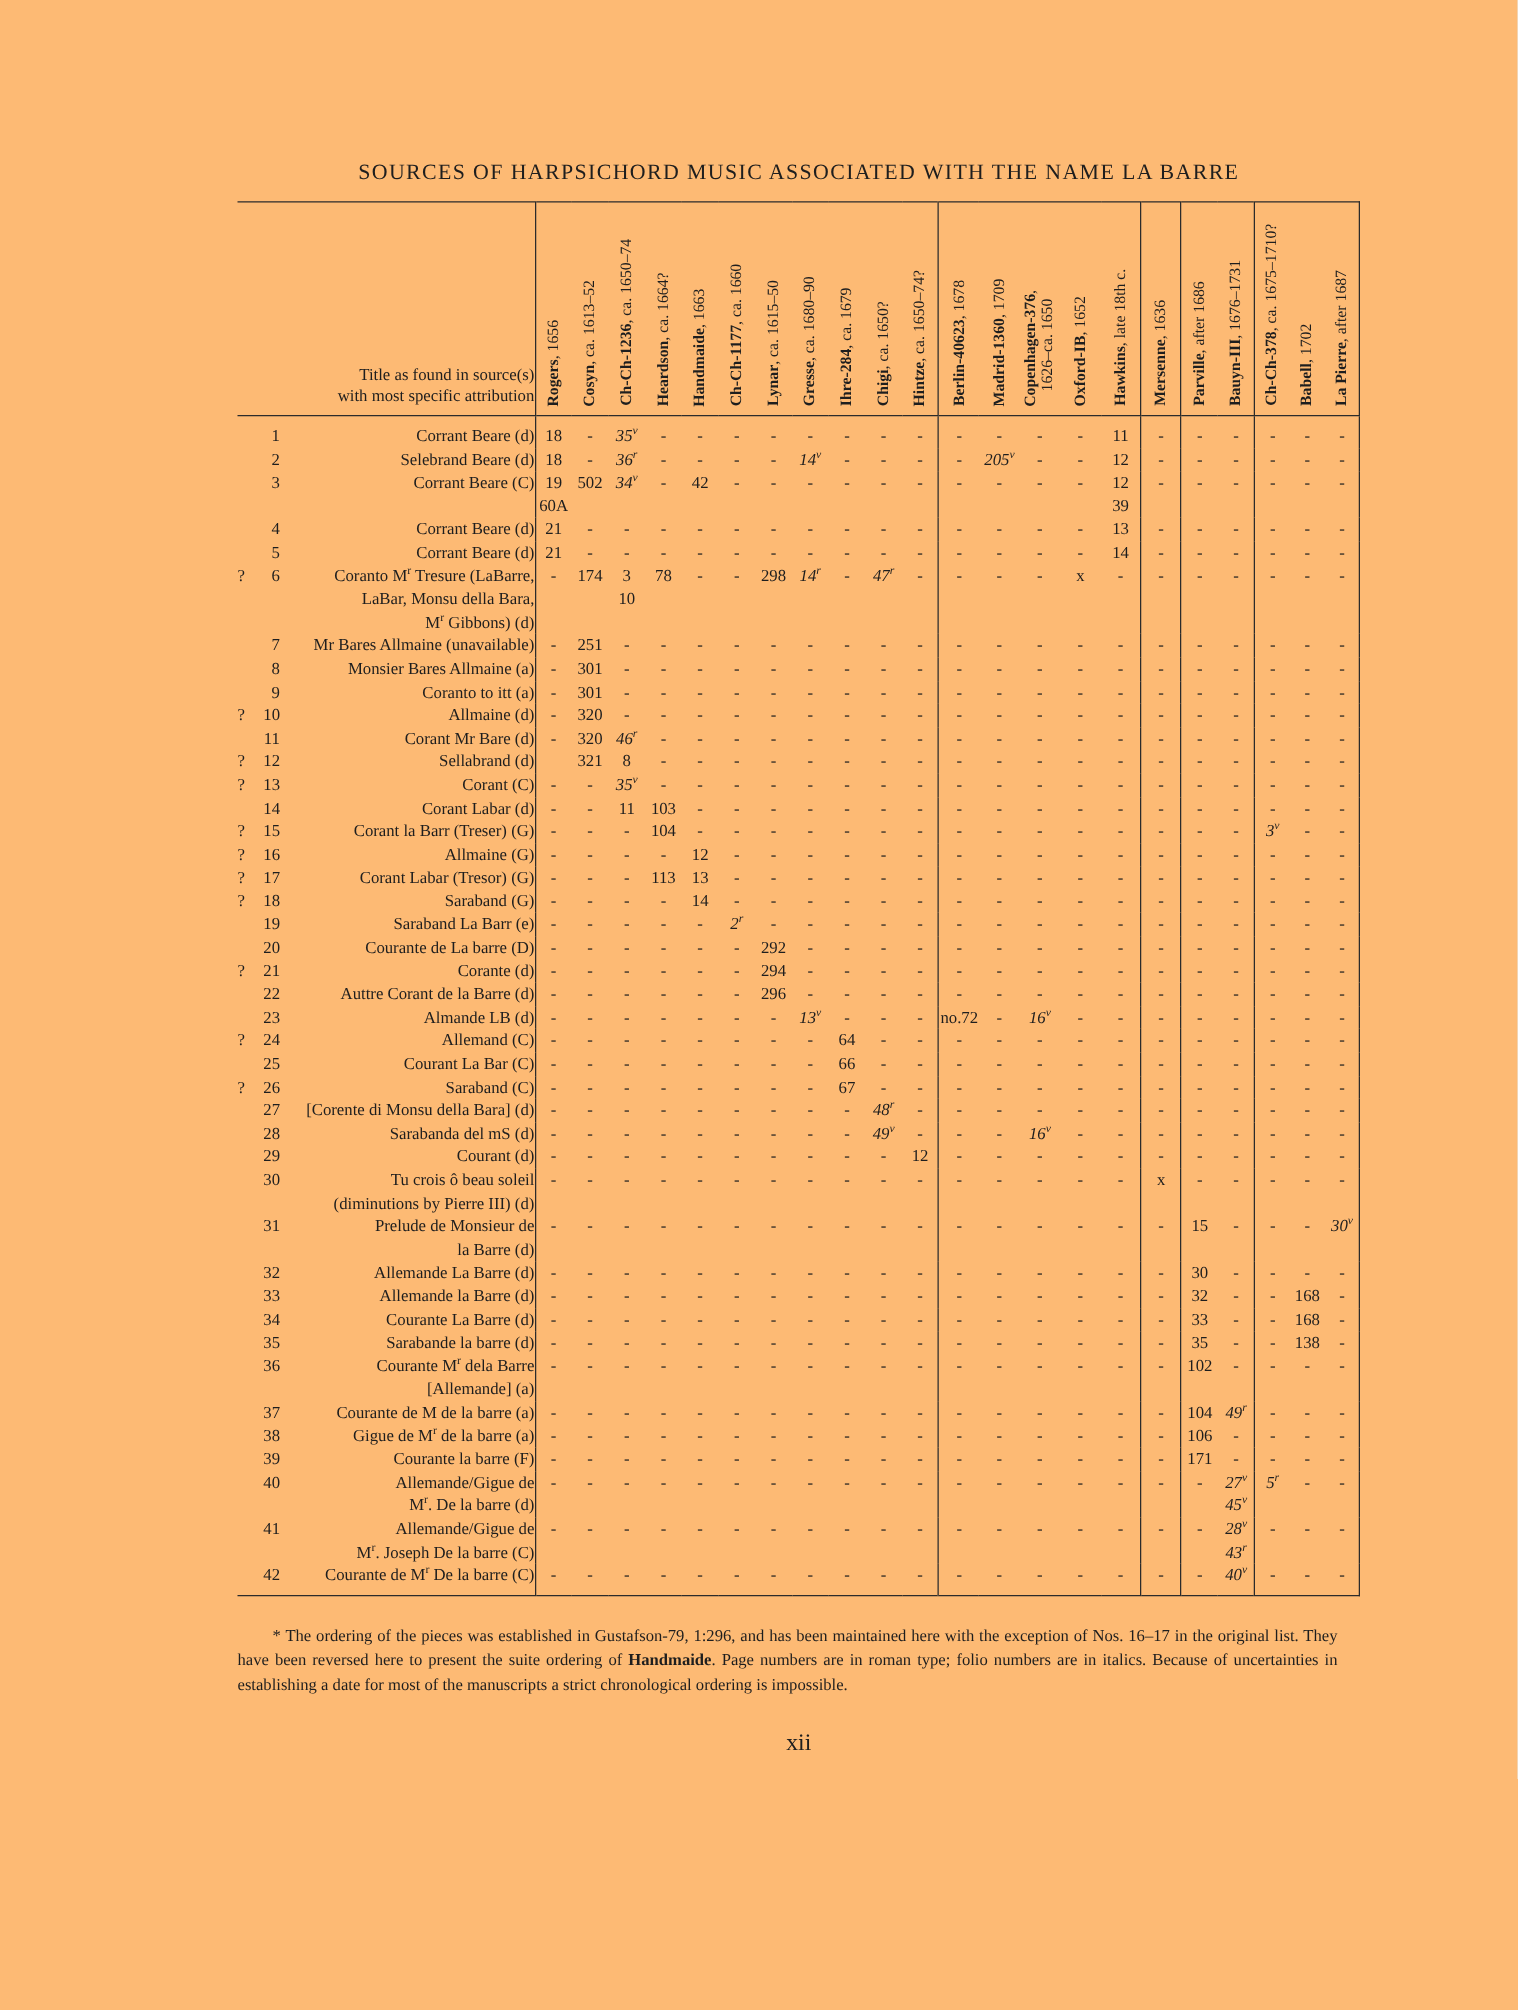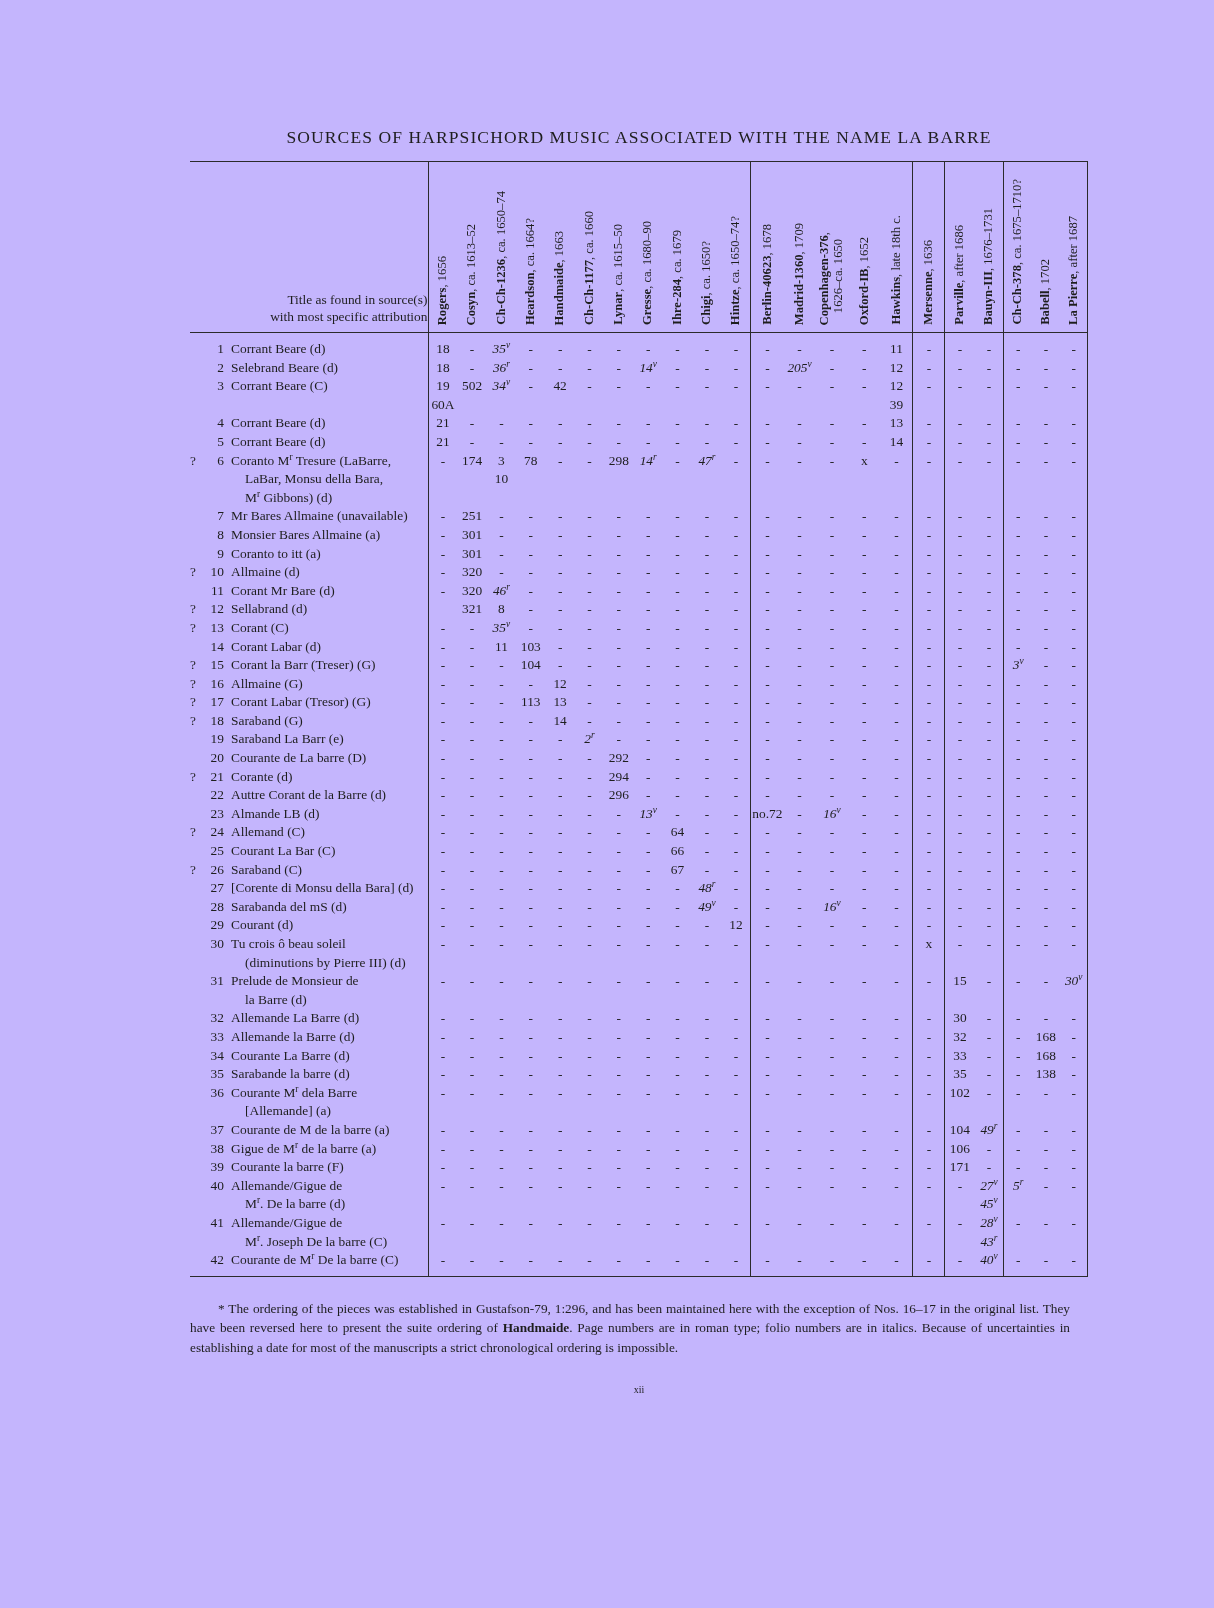--- a/index.html
+++ b/index.html
@@ -1,18 +1,18 @@
 <!DOCTYPE html>
 <html><head>
 <meta charset="utf-8">
 <style>
   html,body{margin:0;padding:0;background:#e8e8e6;}
   .page{
     width:1214px;height:1608px;position:relative;margin:0 auto;
-    background:#c4b5fd;color:#1e1e1e;
+    background:#fdba74;color:#1e1e1e;
     font-family:"Liberation Serif","DejaVu Serif",serif;
     overflow:hidden;
   }
   .content{position:absolute;left:190px;top:0;width:898px;}
   h1.heading{
     margin:126px 0 13px 0;font-weight:normal;font-size:17.5px;line-height:22px;
     text-align:center;letter-spacing:1.1px;white-space:nowrap;
   }
   table.src{
     border-collapse:collapse;table-layout:fixed;width:898px;
@@ -32,31 +32,31 @@
   tbody td{
     font-size:13.4px;line-height:18.6px;vertical-align:top;
     text-align:center;white-space:nowrap;
   }
   tbody tr:first-child td{padding-top:7px;}
   tbody tr:last-child td{padding-bottom:6px;}
   td.title{text-align:left;}
   .trow{display:flex;align-items:flex-start;}
   .q{flex:0 0 13px;}
   .no{flex:0 0 21px;text-align:right;}
-  .ttl{flex:1 1 auto;padding-left:7px;white-space:nowrap;}
+  .ttl{flex:1 1 auto;padding-left:7px;white-space:nowrap;text-align:right;}
   .cont{display:block;padding-left:14px;}
   td.it{font-style:italic;}
   sup{font-size:0.70em;line-height:0;vertical-align:super;}
   .bl{border-left:1.4px solid #2b2b2b;}
   .fn{
     margin:22px 0 0 0;width:880px;font-size:13.3px;line-height:19.5px;
     text-align:justify;text-indent:28px;
   }
   .fn2{margin:13px 0 0 28px;font-size:13.3px;line-height:19px;}
-  .pgnum{margin-top:27px;text-align:center;font-size:10px;}
+  .pgnum{margin-top:27px;text-align:center;font-size:19px;}
 </style>
 </head>
 <body>
 
 <div class="page">
   <div class="content">
 
     <h1 class="heading">SOURCES OF HARPSICHORD MUSIC ASSOCIATED WITH THE NAME LA BARRE</h1>
 
     <table class="src">

